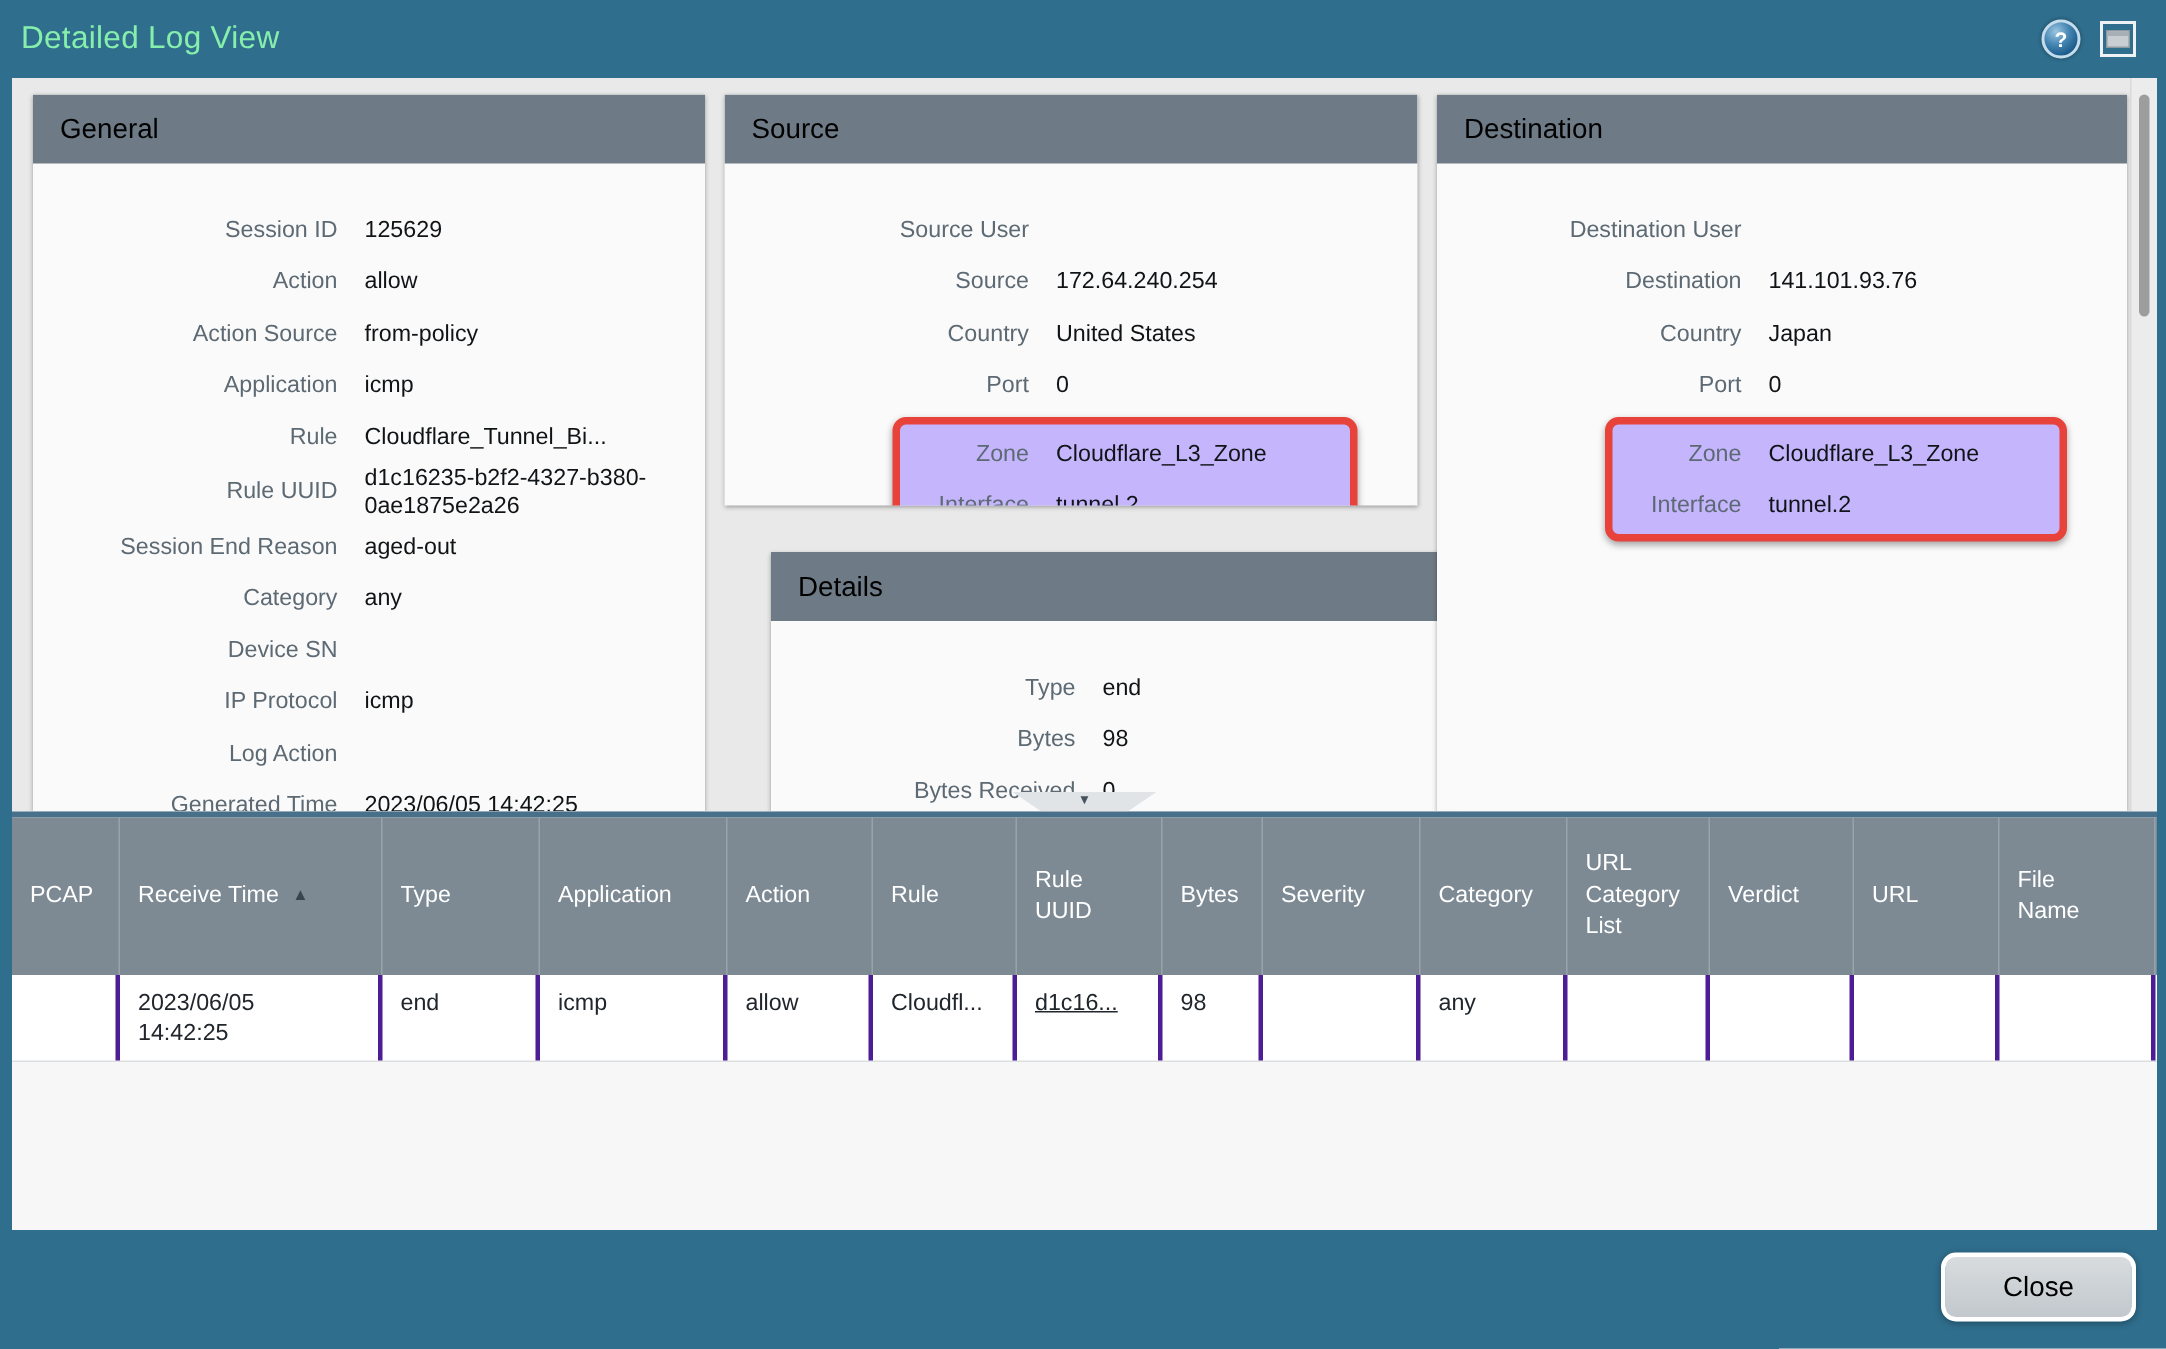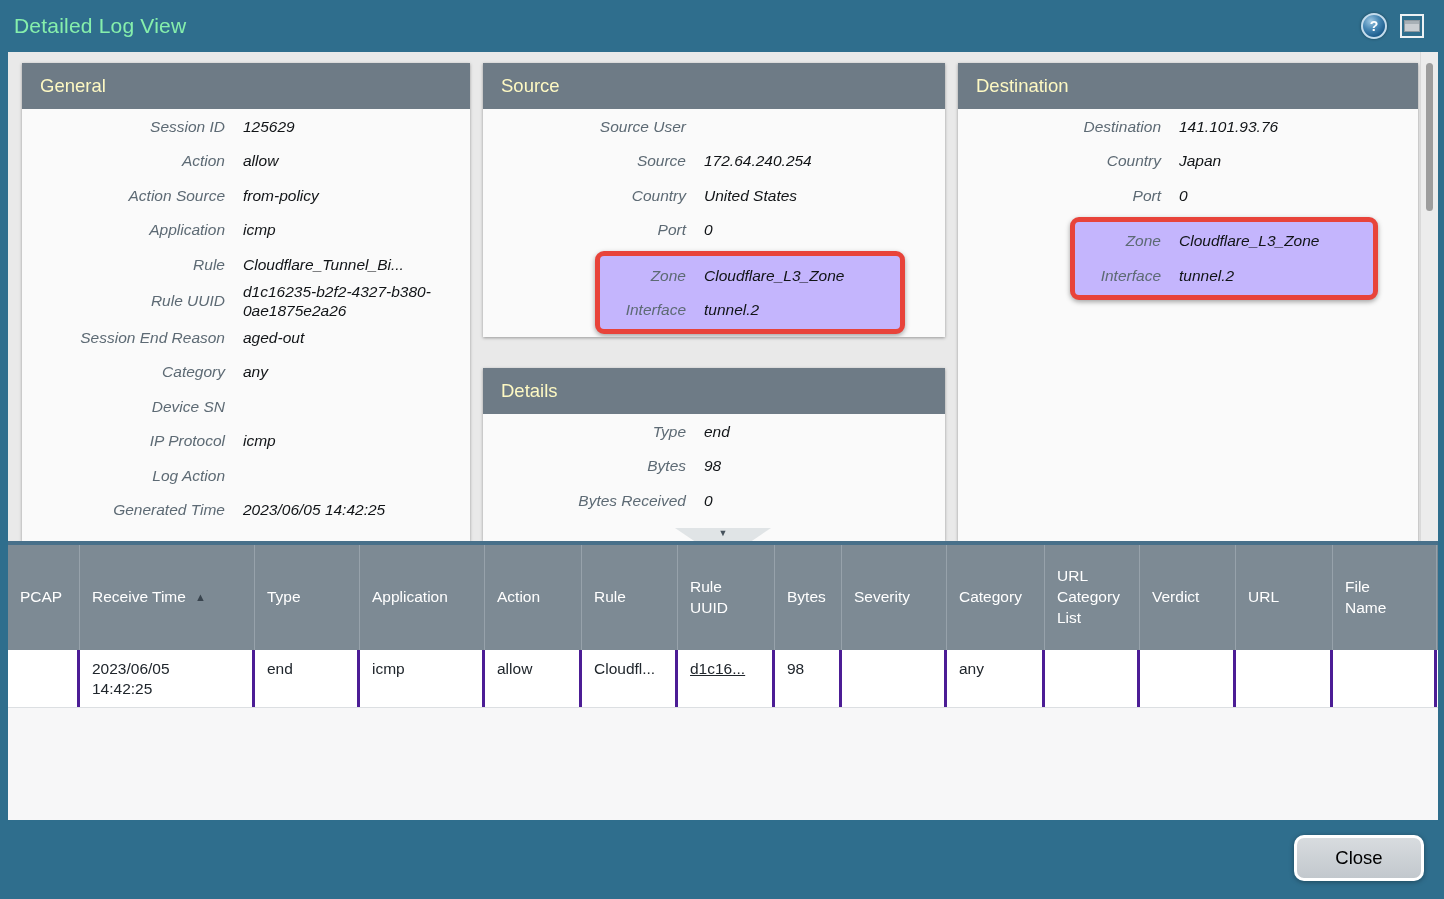--- a/index.html
+++ b/index.html
@@ -33,28 +33,28 @@
   .main{
     position:absolute;top:52px;left:8px;right:6px;bottom:79px;
     background:var(--content_bg,#e9e9e9);overflow:hidden;
   }
   .cols{
     position:absolute;top:0;left:0;right:0;height:489px;overflow:hidden;
     display:flex;gap:13px;padding:11px 0 0 14px;box-sizing:border-box;
   }
   .panel{background:#fafafa;box-shadow:0 1px 3px rgba(0,0,0,.35);box-sizing:border-box;overflow:hidden;}
   .panel-header{
-    height:46px;background:var(--panel_header,#6e7b86);color:#fef9c3;
+    height:46px;background:var(--panel_header,#6e7b86);color:#000000;
     display:flex;align-items:center;padding-left:18px;font-size:18.5px;
   }
-  .panel-body{padding-top:0;font-style:italic;}
+  .panel-body{padding-top:27px;}
   .p-general{width:448px;height:478px;flex:none;}
   .col-mid{width:462px;flex:none;display:flex;flex-direction:column;height:478px;}
   .p-source{width:462px;height:274px;flex:none;}
-  .p-details{width:462px;flex:1;margin-top:31px;}
+  .p-details{width:462px;flex:1;margin-top:31px;margin-left:31px;}
   .p-destination{width:460px;height:478px;flex:none;}
   .frow{
     display:grid;grid-template-columns:203px 1fr;column-gap:18px;
     min-height:34.5px;align-items:center;font-size:15.5px;line-height:1.25;
   }
   .flabel{text-align:right;color:#5d6a74;}
   .fvalue{color:#111417;overflow-wrap:anywhere;padding-right:10px;}
   .hlbox{
     border:5px solid var(--highlight,#e8433a);border-radius:9px;
     margin:4px 40px 2px 112px;padding:2px 0;
@@ -225,20 +225,24 @@
               <div class="flabel">Bytes Received</div>
               <div class="fvalue">0</div>
             </div>
           </div>
       </div>
     </div>
 
     <div class="panel p-destination">
       <div class="panel-header">Destination</div>
       <div class="panel-body">
+          <div class="frow">
+            <div class="flabel">Destination User</div>
+            <div class="fvalue"></div>
+          </div>
           <div class="frow">
             <div class="flabel">Destination</div>
             <div class="fvalue">141.101.93.76</div>
           </div>
           <div class="frow">
             <div class="flabel">Country</div>
             <div class="fvalue">Japan</div>
           </div>
           <div class="frow">
             <div class="flabel">Port</div>

